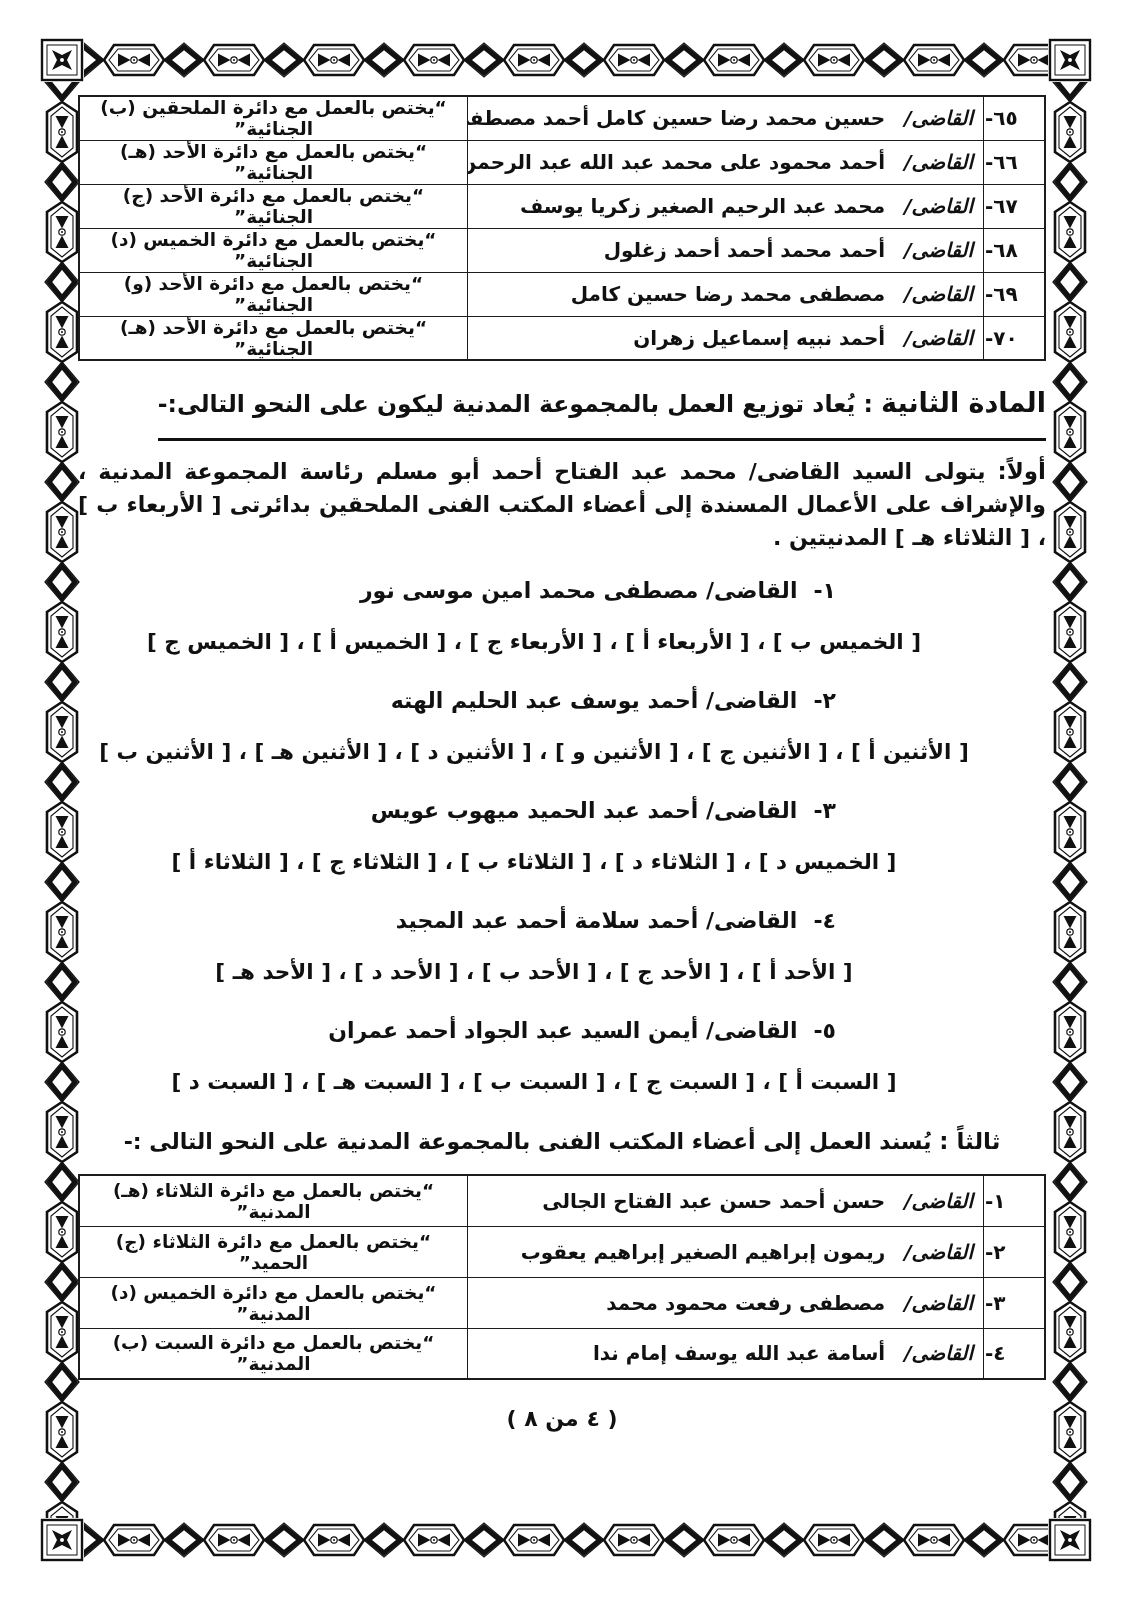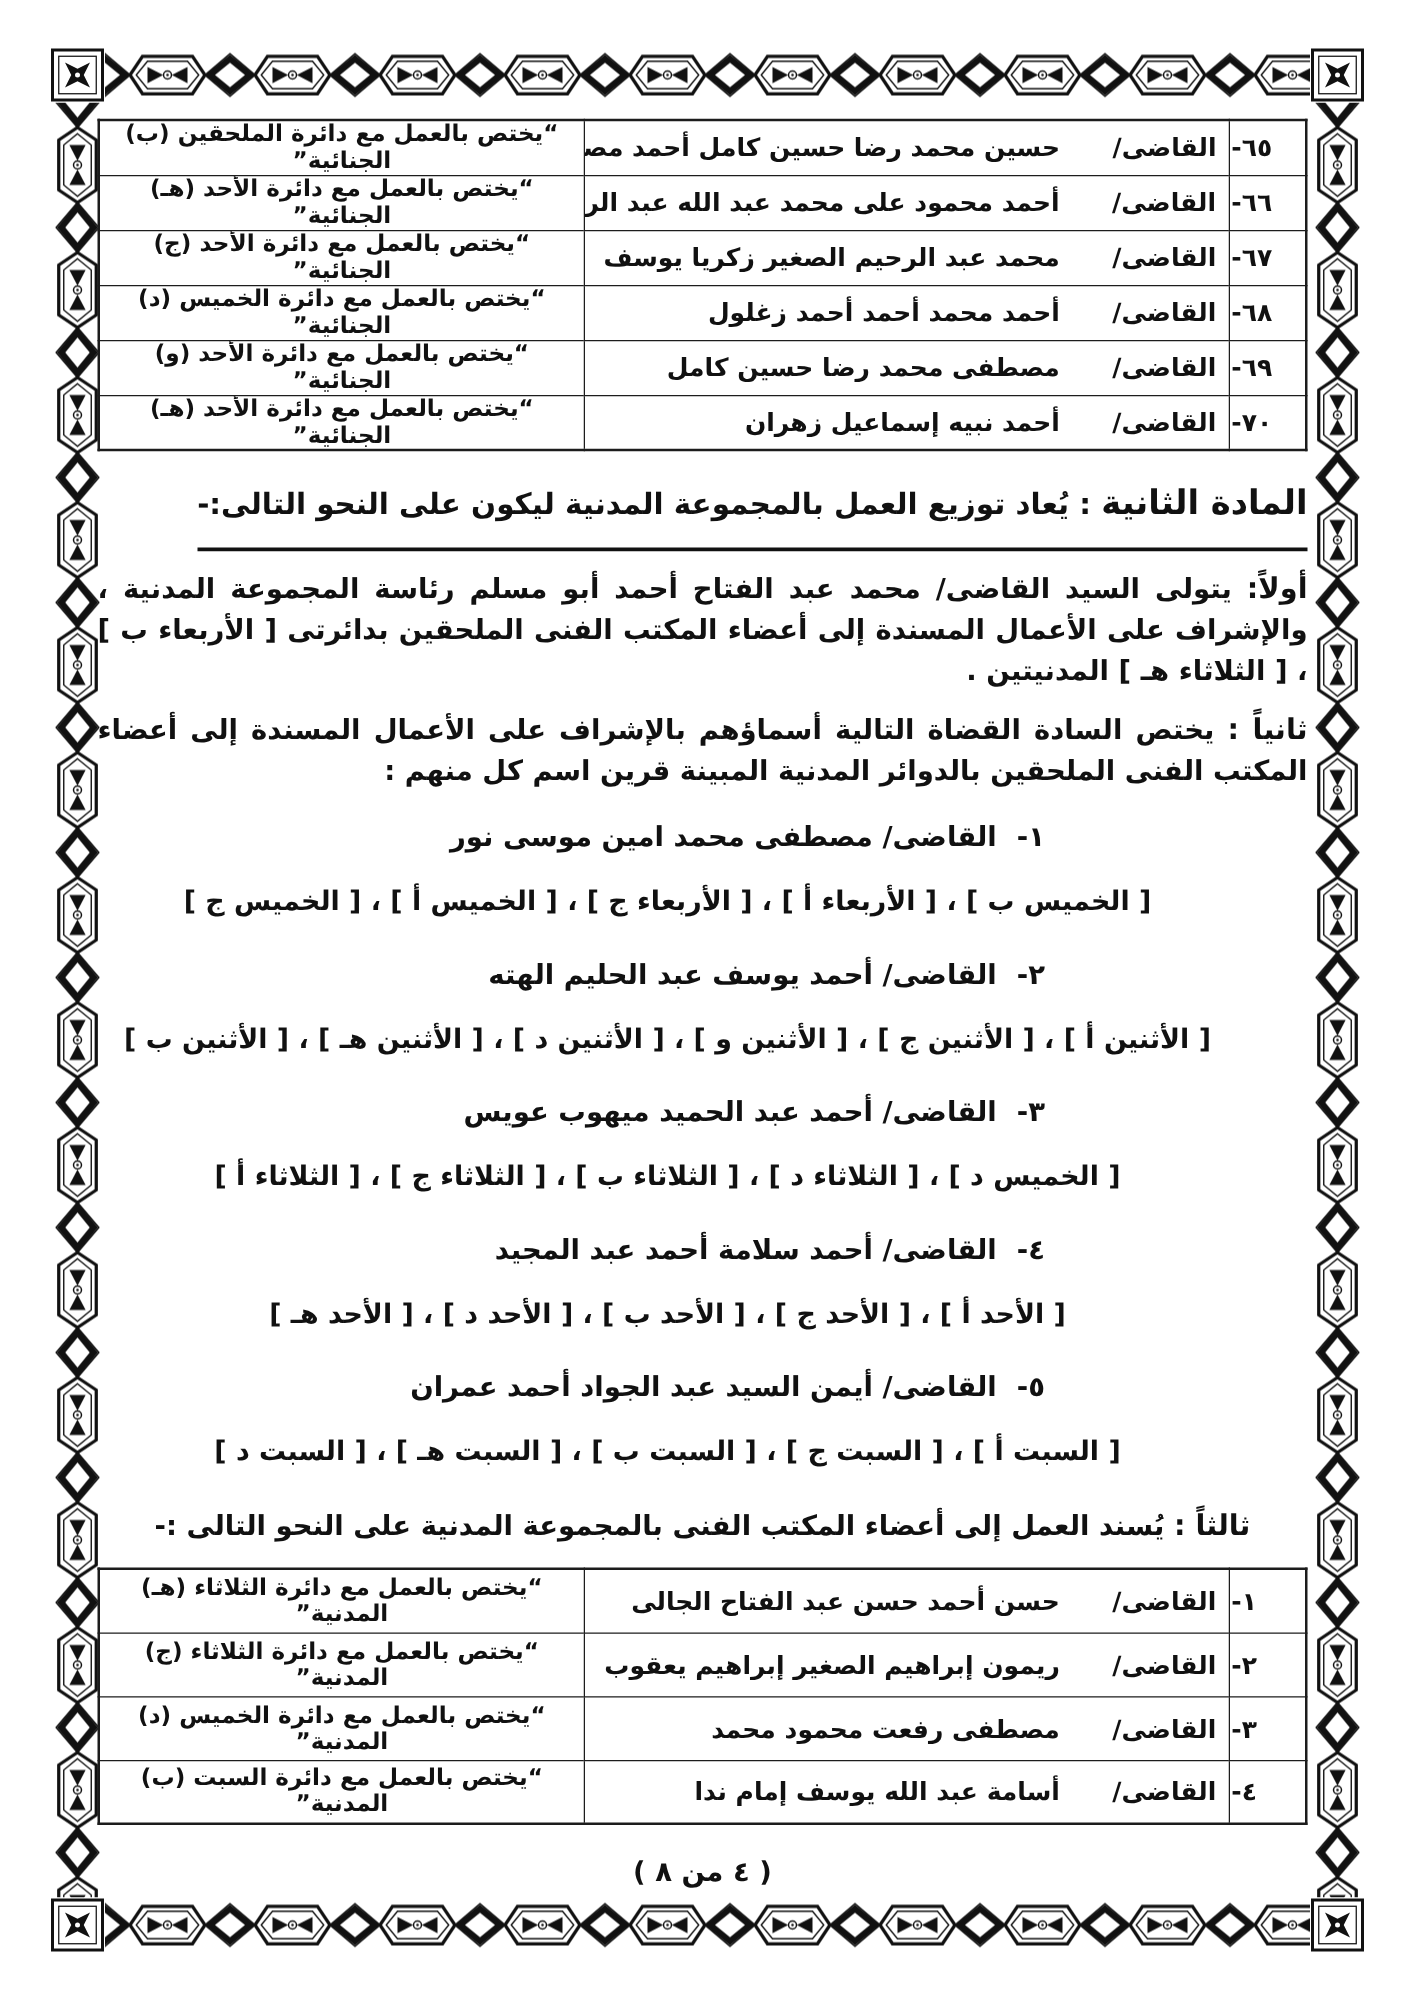--- a/index.html
+++ b/index.html
@@ -8,21 +8,21 @@
   .ornament{position:absolute;}
   .content{position:absolute;top:95px;left:78px;width:968px;direction:rtl;}
 
   table.jtable{width:100%;border-collapse:collapse;table-layout:fixed;}
   table.jtable{border:2px solid #1c1c1c;}
   table.jtable td{border:1.6px solid #1c1c1c;font-weight:bold;overflow:hidden;vertical-align:middle;}
   table.t1 tr{height:44px;}
   table.t2 tr{height:51px;}
   td.c-num{width:58px;text-align:left;font-size:20px;}
   td.c-name{width:495px;padding:0 10px;font-size:20px;white-space:nowrap;text-align:right;}
-  td.c-name .t-title{margin-left:42px;}
+  td.c-name .t-title{margin-left:19px;font-style:italic;}
   td.c-assign{text-align:center;font-size:18.5px;padding:0 4px;}
 
   .heading{margin:26px 0 0 0;font-size:23.5px;font-weight:bold;text-align:right;}
   .heading .hl{display:inline-block;border-bottom:3px solid #111;padding-bottom:20px;}
   .article-title{font-size:27px;letter-spacing:-1px;}
   .para{font-size:22px;font-weight:bold;line-height:33px;text-align:justify;margin:14px 0 0 0;}
   .plabel{font-size:23px;}
   .judge-list{margin-top:24px;}
   .name-line{font-size:22px;font-weight:bold;text-align:right;padding-left:0;padding-right:210px;white-space:nowrap;}
   .jnum{margin-left:16px;}
@@ -172,23 +172,20 @@
     <div class="heading">
       <span class="hl">
         <span class="article-title">المادة الثانية</span><span> : يُعاد توزيع العمل بالمجموعة المدنية ليكون على النحو التالى:-</span>
       </span>
     </div>
 
     <p class="para">
       <span class="plabel">أولاً:</span><span> يتولى السيد القاضى/ محمد عبد الفتاح أحمد أبو مسلم رئاسة المجموعة المدنية ، والإشراف على الأعمال المسندة إلى أعضاء المكتب الفنى الملحقين بدائرتى [ الأربعاء ب ] ، [ الثلاثاء هـ ] المدنيتين .</span>
     </p>
 
-    <p class="para">
-      <span class="plabel">ثانياً :</span><span> يختص السادة القضاة التالية أسماؤهم بالإشراف على الأعمال المسندة إلى أعضاء المكتب الفنى الملحقين بالدوائر المدنية المبينة قرين اسم كل منهم :</span>
-    </p>
 
     <div class="judge-list">
 
       <div class="judge-item">
         <div class="name-line"><span class="jnum">١-</span><span>القاضى/ مصطفى محمد امين موسى نور</span></div>
         <div class="circuits">[ الخميس ب ] ، [ الأربعاء أ ] ، [ الأربعاء ج ] ، [ الخميس أ ] ، [ الخميس ج ]</div>
       </div>
 
       <div class="judge-item">
         <div class="name-line"><span class="jnum">٢-</span><span>القاضى/ أحمد يوسف عبد الحليم الهته</span></div>
@@ -219,21 +216,21 @@
     <table class="jtable t2">
       <tbody>
         <tr>
           <td class="c-num">١-</td>
           <td class="c-name"><span class="t-title">القاضى/</span><span>حسن أحمد حسن عبد الفتاح الجالى</span></td>
           <td class="c-assign">“يختص بالعمل مع دائرة الثلاثاء (هـ) المدنية”</td>
         </tr>
         <tr>
           <td class="c-num">٢-</td>
           <td class="c-name"><span class="t-title">القاضى/</span><span>ريمون إبراهيم الصغير إبراهيم يعقوب</span></td>
-          <td class="c-assign">“يختص بالعمل مع دائرة الثلاثاء (ج) المدنية”</td>
+          <td class="c-assign">“يختص بالعمل مع دائرة الثلاثاء (ج) الحميد”</td>
         </tr>
         <tr>
           <td class="c-num">٣-</td>
           <td class="c-name"><span class="t-title">القاضى/</span><span>مصطفى رفعت محمود محمد</span></td>
           <td class="c-assign">“يختص بالعمل مع دائرة الخميس (د) المدنية”</td>
         </tr>
         <tr>
           <td class="c-num">٤-</td>
           <td class="c-name"><span class="t-title">القاضى/</span><span>أسامة عبد الله يوسف إمام ندا</span></td>
           <td class="c-assign">“يختص بالعمل مع دائرة السبت (ب) المدنية”</td>

